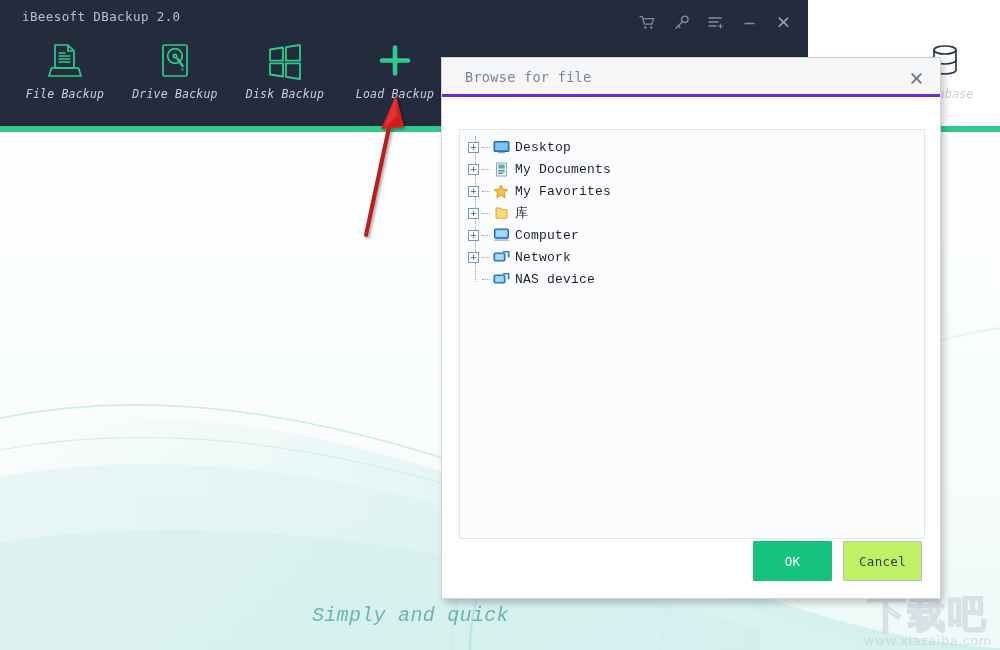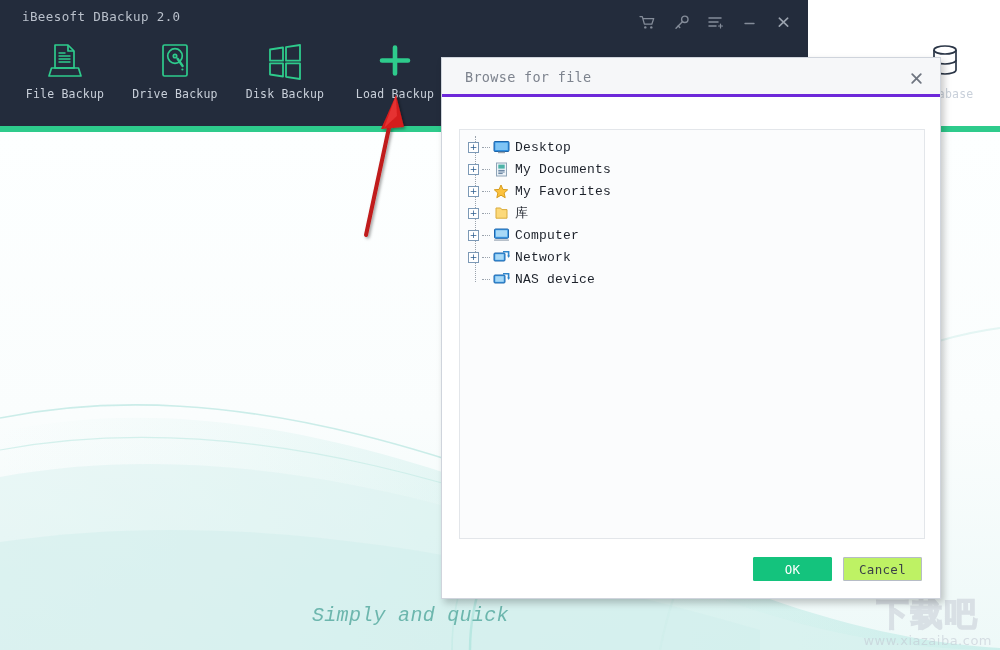--- a/index.html
+++ b/index.html
@@ -44,20 +44,21 @@
   .toolbar {
     position: absolute; left: 0; top: 38px;
     width: 1000px; height: 78px;
   }
   .tb-item {
     position: absolute; top: 0;
     width: 110px; height: 74px;
     display: flex; flex-direction: column;
     align-items: center; justify-content: flex-start;
     cursor: default;
+    font-style: italic;
   }
   .tb-ico {
     height: 46px;
     display: flex; align-items: center; justify-content: center;
   }
   .tb-label {
     margin-top: 3px;
     font-size: 11.5px;
     color: #c9d0da;
     letter-spacing: .2px;
@@ -94,21 +95,21 @@
   }
 
   
   .watermark {
     position: absolute; right: 8px; bottom: 2px;
     text-align: center;
     pointer-events: none;
     opacity: .55;
   }
   .wm-cn {
-    font-size: 32px; font-weight: bold;
+    font-size: 38px; font-weight: bold;
     color: transparent;
     -webkit-text-stroke: 1.5px #c7ccd6;
     letter-spacing: 2px;
     font-family: "DejaVu Sans", sans-serif;
     line-height: 42px;
   }
   .wm-url {
     font-size: 13px; color: #c0c6d1;
     letter-spacing: .5px;
     font-family: "DejaVu Sans", sans-serif;
@@ -210,21 +211,21 @@
     letter-spacing: .2px;
     font-family: Liberation Mono, monospace;
     white-space: nowrap;
   }
 
   .dlg-buttons {
     position: absolute; right: 18px; bottom: 17px;
     display: flex; align-items: center; gap: 11px;
   }
   .btn {
-    height: 24px;
+    height: 40px;
     min-width: 79px;
     display: flex; align-items: center; justify-content: center;
     font-size: 12.5px;
     letter-spacing: .3px;
     font-family: "DejaVu Sans Mono", "Liberation Mono", monospace;
     cursor: default;
     border-radius: 1px;
   }
   .btn-ok {
     background: #14c37d;

